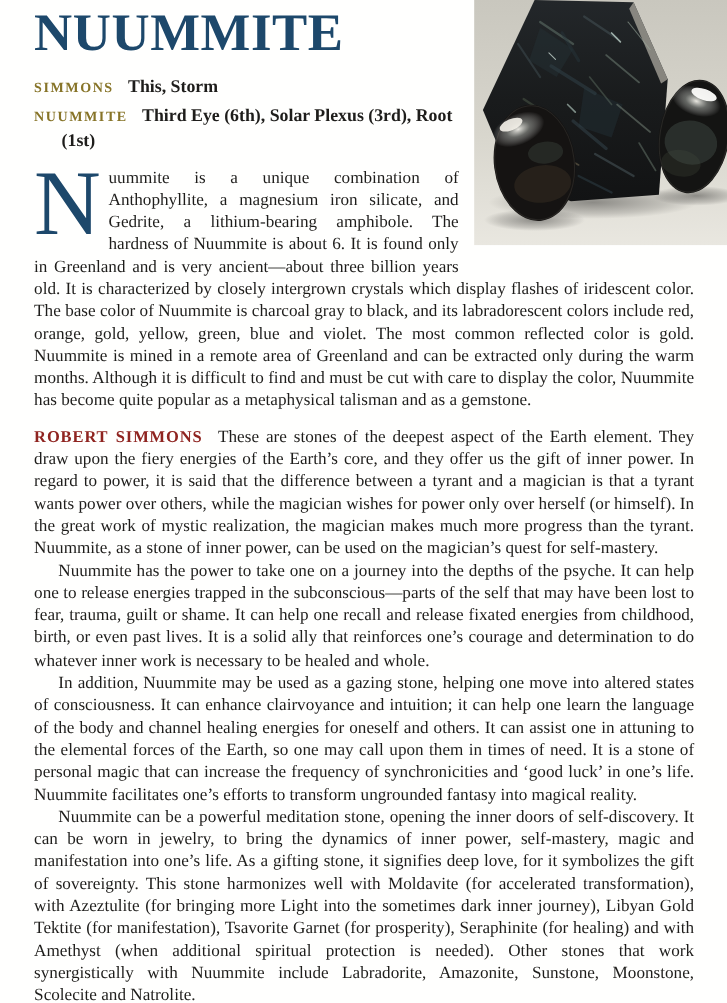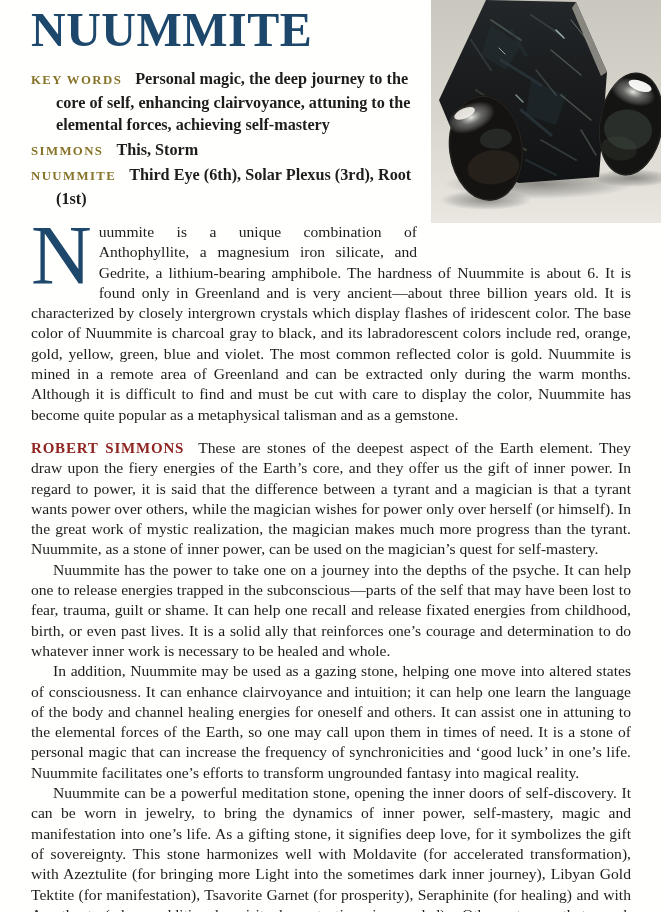--- a/index.html
+++ b/index.html
@@ -151,23 +151,20 @@
         <ellipse cx="198" cy="130" rx="24" ry="20" fill="#5e6e62" opacity="0.3"></ellipse>
         <ellipse cx="192" cy="150" rx="18" ry="12" fill="#46503f" opacity="0.25"></ellipse>
       </g>
     </svg>
   </div>
 
   <h1 class="title">NUUMMITE</h1>
 
   <div class="props">
     <p class="prop">
-      <span class="prop-label">KEY WORDS</span><span>Personal magic, the deep journey to the core of self, enhancing clairvoyance, attuning to the elemental forces, achieving self-mastery</span>
-    </p>
-    <p class="prop">
       <span class="prop-label">SIMMONS</span><span>This, Storm</span>
     </p>
     <p class="prop">
       <span class="prop-label">NUUMMITE</span><span>Third Eye (6th), Solar Plexus (3rd), Root (1st)</span>
     </p>
   </div>
 
   <div class="body-copy">
     <p>
       <span class="dropcap">N</span><span>uummite is a unique combination of Anthophyllite, a magnesium iron silicate, and Gedrite, a lithium-bearing amphibole. The hardness of Nuummite is about 6. It is found only in Greenland and is very ancient—about three billion years old. It is characterized by closely intergrown crystals which display flashes of iridescent color. The base color of Nuummite is charcoal gray to black, and its labradorescent colors include red, orange, gold, yellow, green, blue and violet. The most common reflected color is gold. Nuummite is mined in a remote area of Greenland and can be extracted only during the warm months. Although it is difficult to find and must be cut with care to display the color, Nuummite has become quite popular as a metaphysical talisman and as a gemstone.</span>

